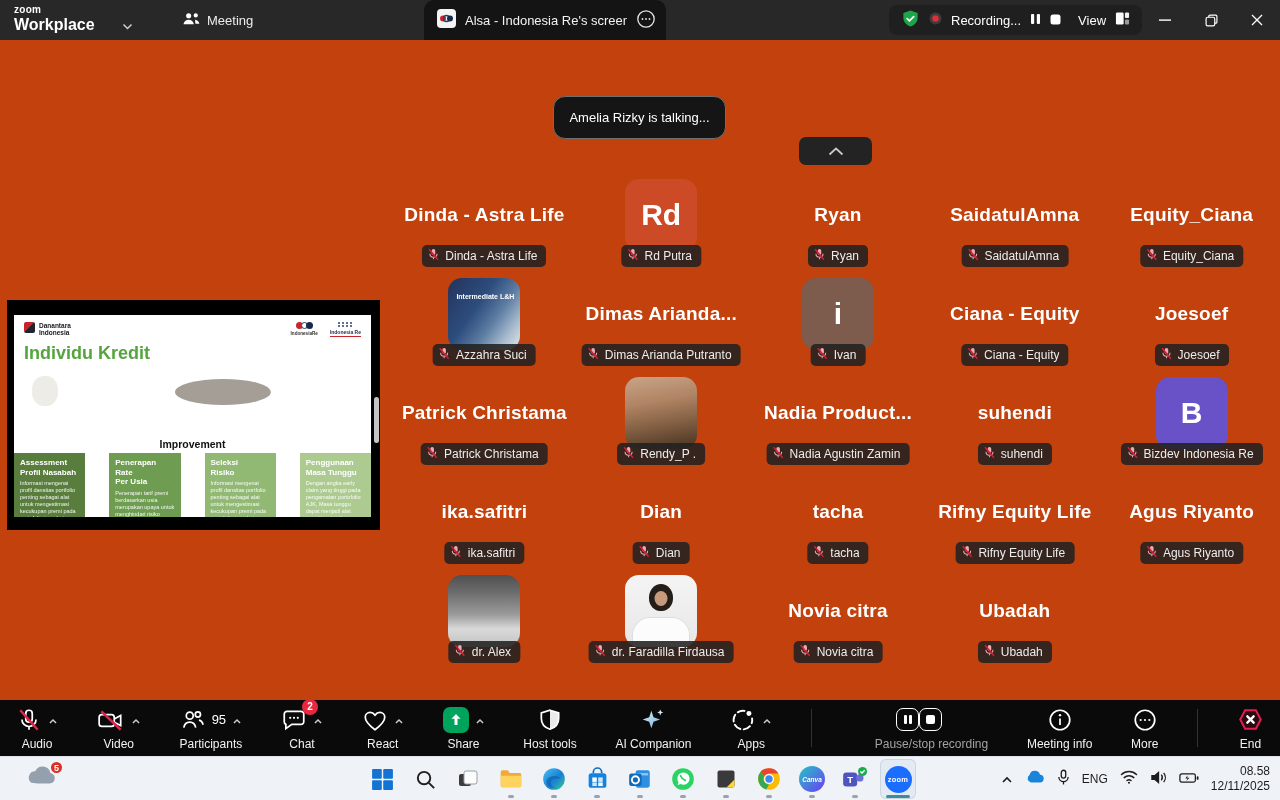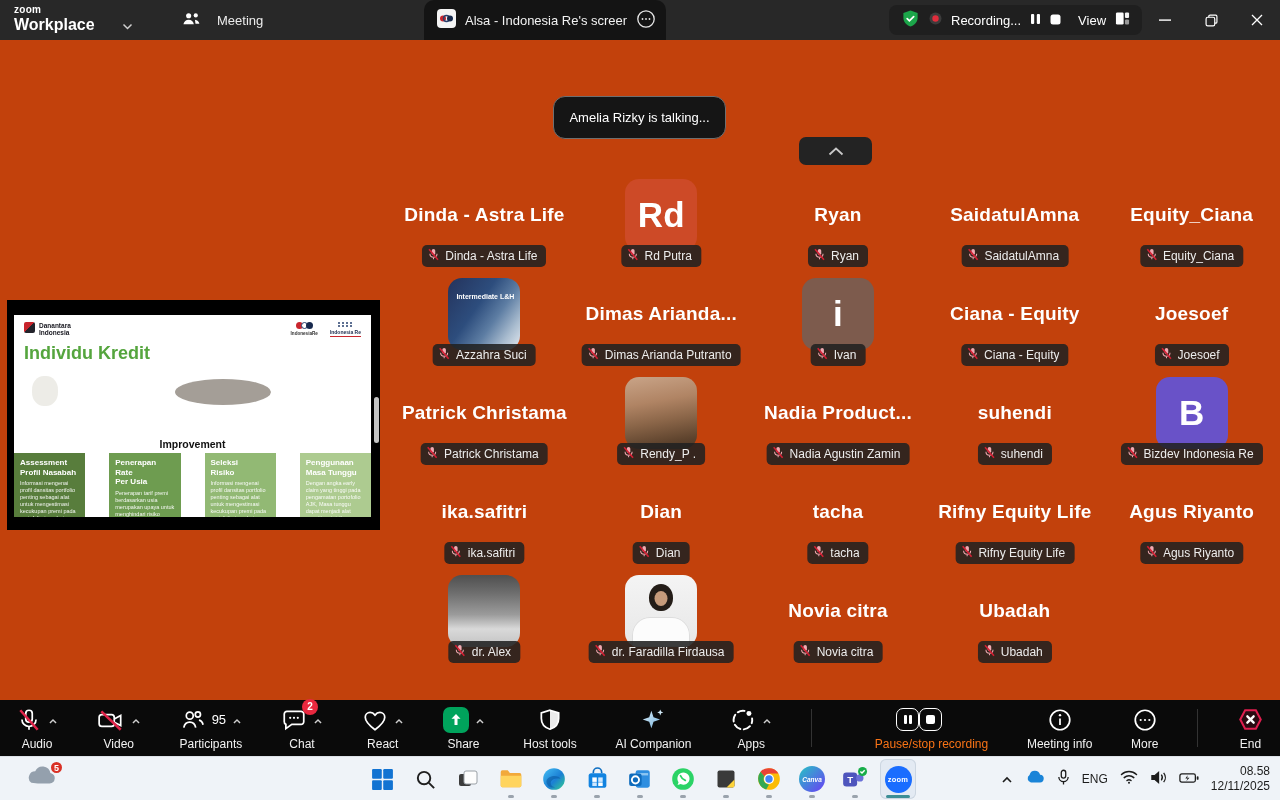--- a/index.html
+++ b/index.html
@@ -5,21 +5,21 @@
   * { margin:0; padding:0; box-sizing:border-box; }
   html,body { width:1280px; height:800px; overflow:hidden; }
   body { background:#1a1b1d; font-family:"Liberation Sans", sans-serif; color:#fff; position:relative; }
 
   
   .topbar { position:absolute; top:0; left:0; right:0; height:40px; background:#282828; z-index:30; }
   .brand { position:absolute; left:14px; top:5px; line-height:1; cursor:default; }
   .brand .z { display:block; font-size:10px; font-weight:bold; letter-spacing:.3px; }
   .brand .w { display:block; font-size:16px; font-weight:bold; margin-top:2px; }
   .brand-chev { position:absolute; left:122px; top:16px; }
-  .meeting-tab { position:absolute; left:172px; top:0; height:40px; display:flex; align-items:center; gap:16px; font-size:13px; color:#ececec; padding:0 10px; }
+  .meeting-tab { position:absolute; left:172px; top:0; height:40px; display:flex; align-items:center; gap:6px; font-size:13px; color:#ececec; padding:0 10px; }
   .active-tab { position:absolute; left:424px; top:0; width:242px; height:40px; background:#141414; border-radius:10px 10px 0 0; display:flex; align-items:center; gap:9px; padding:0 10px 0 13px; font-size:13px; color:#f2f2f2; }
   .active-tab .title { flex:1; white-space:nowrap; overflow:hidden; }
   .rec-pill { position:absolute; left:889px; top:5px; height:30px; background:#1f1f1f; border-radius:8px; display:flex; align-items:center; gap:9px; padding:0 12px; font-size:13px; }
   .rec-pill .vw { margin-left:8px; }
   .win-controls { position:absolute; right:0; top:0; height:40px; display:flex; }
   .win-btn { width:46px; height:40px; display:flex; align-items:center; justify-content:center; }
 
   
   .canvas { position:absolute; top:40px; left:0; right:0; bottom:100px; background:#c2410c; }
   .toast { position:absolute; left:553px; top:56px; width:173px; height:43px; background:#151515; border:1px solid #6f6f6f; border-radius:12px; display:flex; align-items:center; justify-content:center; font-size:13px; color:#fff; z-index:5; }
@@ -55,41 +55,41 @@
   .sl-col p { font-size:5.5px; line-height:7px; color:rgba(255,255,255,.93); }
   .sl-foot { display:flex; justify-content:space-between; align-items:flex-start; padding:4px 8px 0 10px; }
   .sl-foot .note { font-size:5px; color:#999; width:150px; line-height:6px; }
   .sl-foot .pg { font-size:6.5px; color:#333; font-weight:bold; }
 
   
   .grid { position:absolute; left:396px; top:133px; width:884px; height:497px; display:grid; grid-template-columns:repeat(5,1fr); grid-template-rows:repeat(5,99px); }
   .tile { position:relative; display:flex; align-items:center; justify-content:center; }
   .big-name { font-size:19px; font-weight:bold; color:#fff; text-align:center; padding:0 4px 16px; letter-spacing:.2px; white-space:nowrap; overflow:hidden; }
   .avatar { width:72px; height:72px; border-radius:14px; margin-bottom:16px; flex:none; }
-  .av-init { display:flex; align-items:center; justify-content:center; color:#fff; font-weight:bold; font-size:35px; }
+  .av-init { display:flex; align-items:center; justify-content:center; color:#fff; font-weight:bold; font-size:30px; }
   .av-img { position:relative; overflow:hidden; }
   .av-slide { background:linear-gradient(125deg,#24335c 0%,#2d4d7d 40%,#5d7da3 62%,#a9bccf 82%,#e3e9f0 100%); }
   .slide-cap { position:absolute; top:15px; left:8px; font-size:7px; font-weight:bold; color:#fff; }
   .av-room { background:linear-gradient(170deg,#c9a488 0%,#b08464 35%,#8a6548 60%,#5f442e 85%,#4a3423 100%); }
   .av-sunset { background:linear-gradient(180deg,#9a86c6 0%,#bb97d0 38%,#e0b7d8 60%,#edd3e2 70%,#7e6ba0 76%,#655785 100%); }
   .av-hall { background:linear-gradient(180deg,#4f4f4f 0%,#6e6e6e 25%,#9b9b9b 55%,#d9d9d9 75%,#c2c2c2 100%); }
   .av-portrait { background:linear-gradient(180deg,#f4f4f4,#e7e7e7); }
   .p-head { position:absolute; top:9px; left:50%; transform:translateX(-50%); width:24px; height:27px; border-radius:50% 50% 46% 46%; background:#241d18; }
   .p-head::after { content:""; position:absolute; top:7px; left:50%; transform:translateX(-50%); width:13px; height:15px; border-radius:50%; background:#c69b7b; }
   .p-body { position:absolute; bottom:0; left:50%; transform:translateX(-50%); width:58px; height:30px; border-radius:18px 18px 0 0; background:#fcfcfc; box-shadow:inset 0 0 0 1px #ddd; }
   .pill { position:absolute; bottom:5px; left:50%; transform:translateX(-50%); max-width:170px; background:rgba(33,33,33,.88); border-radius:5px; padding:3px 9px 3px 5px; display:flex; align-items:center; gap:5px; font-size:12px; color:#ededed; white-space:nowrap; }
   .pill span { overflow:hidden; text-overflow:ellipsis; }
 
   
   .toolbar { position:absolute; left:0; right:0; bottom:44px; height:56px; background:#0a0a0a; display:flex; align-items:center; justify-content:space-between; padding:0 16px; z-index:20; }
   .tb-item { display:flex; flex-direction:column; align-items:center; gap:3px; }
   .tb-top { height:28px; display:flex; align-items:center; gap:6px; }
   .tb-icon { position:relative; display:flex; align-items:center; justify-content:center; }
   .tb-label { font-size:12px; color:#f2f2f2; white-space:nowrap; }
-  .tb-item.dim .tb-label { color:#f97316;margin-left:24px; }
+  .tb-item.dim .tb-label { color:#a3a3a3;margin-left:24px; }
   .tb-count { font-size:13px; color:#fff; }
   .badge { position:absolute; top:-8px; right:-11px; background:#e8283f; color:#fff; font-size:10px; font-weight:bold; min-width:16px; height:16px; border-radius:9px; display:flex; align-items:center; justify-content:center; padding:0 3px; }
   .share-box { width:26px; height:26px; border-radius:7px; background:#00a35c; display:flex; align-items:center; justify-content:center; }
   .rec-btn { width:23px; height:23px; border:1.6px solid #fff; border-radius:7px; display:flex; align-items:center; justify-content:center; gap:2.5px; }
   .rec-btn i { display:block; background:#fff; }
   .rec-btn .bar { width:2.6px; height:9px; border-radius:1px; }
   .rec-btn .sq { width:9px; height:9px; border-radius:2px; }
   .tb-div { width:1px; height:38px; background:#333; }
 
   

